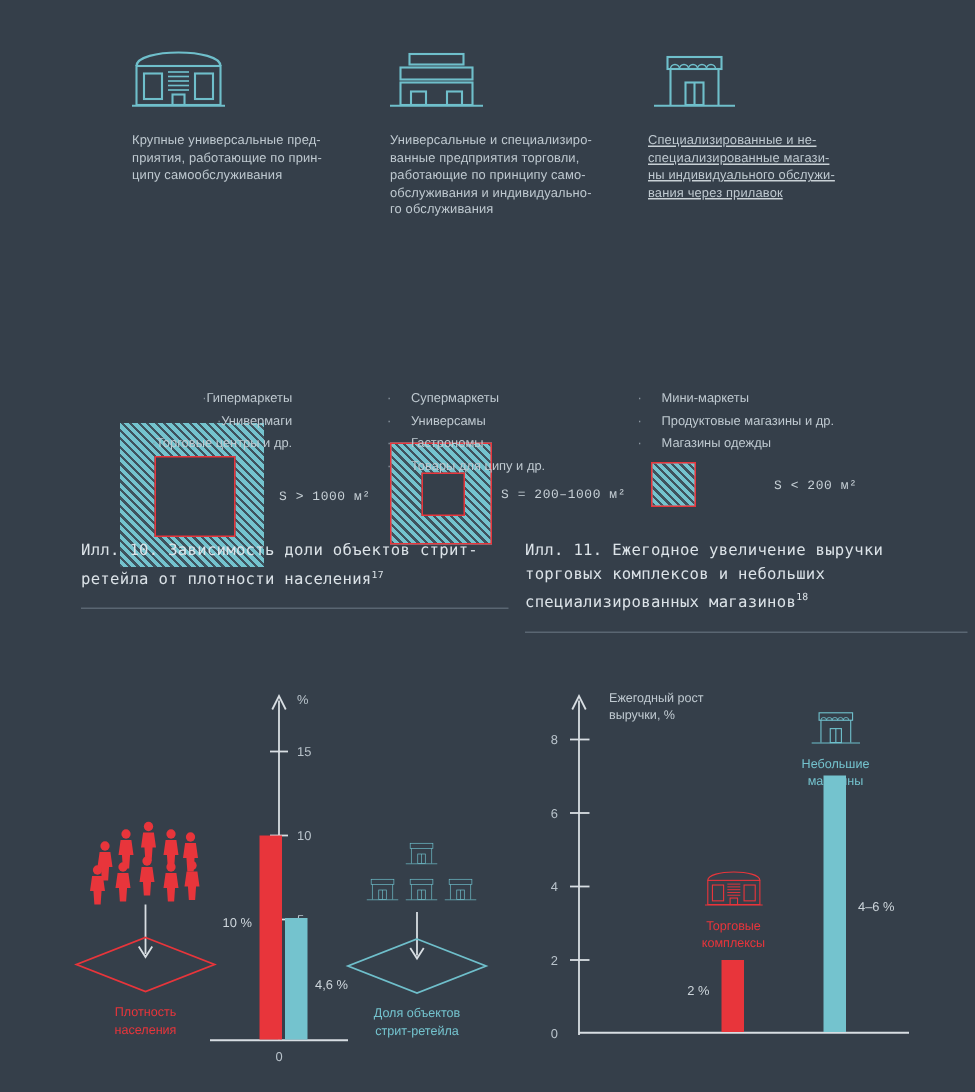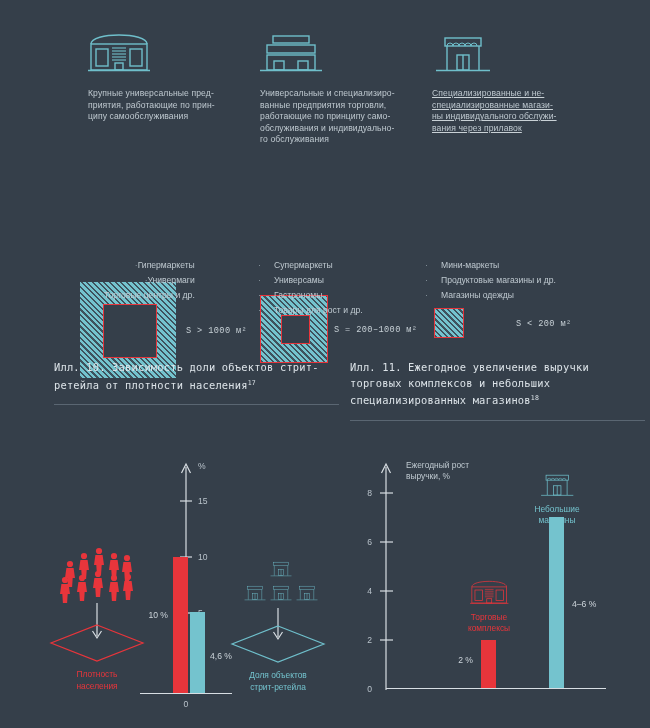--- a/index.html
+++ b/index.html
@@ -173,21 +173,21 @@
   <div class="lists">
     <div class="lcol l1">
       <div class="bullet"><span class="dot">·</span><span>Гипермаркеты</span></div>
       <div class="bullet"><span class="dot">·</span><span>Универмаги</span></div>
       <div class="bullet"><span class="dot">·</span><span>Торговые центры и др.</span></div>
     </div>
     <div class="lcol l2">
       <div class="bullet"><span class="dot">·</span><span>Супермаркеты</span></div>
       <div class="bullet"><span class="dot">·</span><span>Универсамы</span></div>
       <div class="bullet"><span class="dot">·</span><span>Гастрономы</span></div>
-      <div class="bullet"><span class="dot">·</span><span>Товары для рост и др.</span></div>
+      <div class="bullet"><span class="dot">·</span><span>Товары для ципу и др.</span></div>
     </div>
     <div class="lcol l3">
       <div class="bullet"><span class="dot">·</span><span>Мини-маркеты</span></div>
       <div class="bullet"><span class="dot">·</span><span>Продуктовые магазины и др.</span></div>
       <div class="bullet"><span class="dot">·</span><span>Магазины одежды</span></div>
     </div>
   </div>
 
   <div class="chart-block cb-left">
     <div class="chart-title"><span>Илл. 10. Зависимость доли объектов стрит-ретейла от плотности населения</span><sup>17</sup></div>

